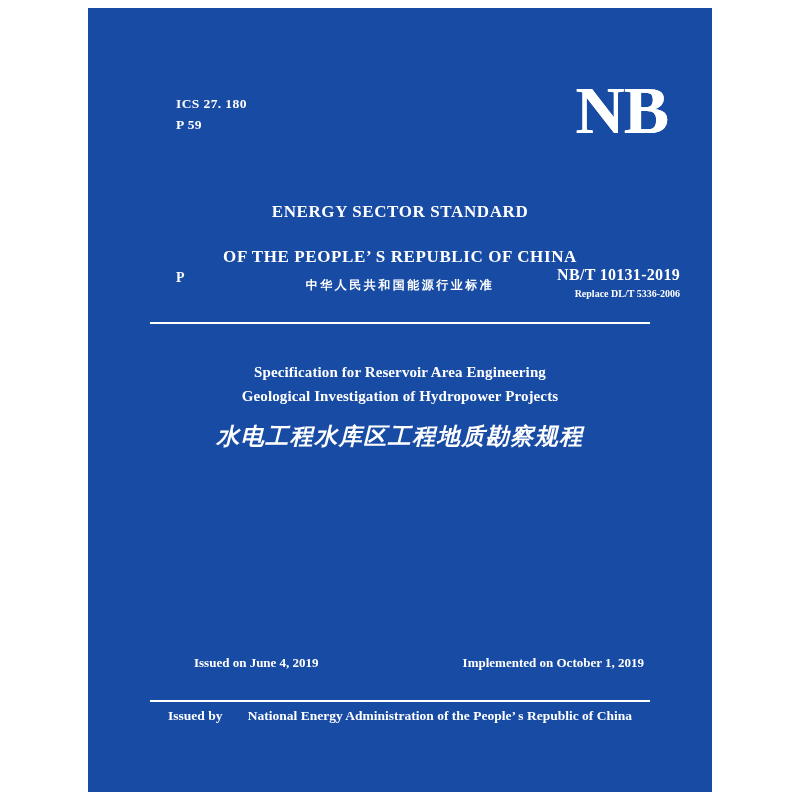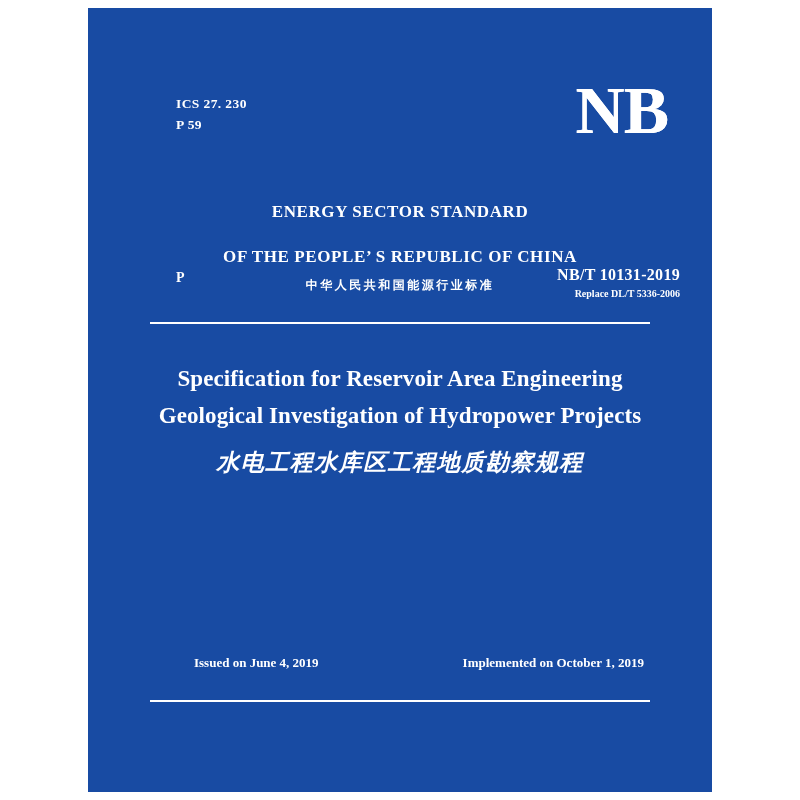--- a/index.html
+++ b/index.html
@@ -123,21 +123,21 @@
 
   
   .main-title {
     position: absolute;
     left: 0;
     top: 352px;
     width: 100%;
     text-align: center;
   }
   .main-title .en {
-    font-size: 23px;
+    font-size: 15px;
     font-weight: bold;
     line-height: 1.62;
     letter-spacing: 0.1px;
   }
   .main-title .zh {
     margin-top: 12px;
     font-size: 23px;
     font-weight: bold;
     letter-spacing: 1.5px;
     font-family: "DejaVu Sans", sans-serif;
@@ -170,21 +170,21 @@
   }
   .issuer .by { margin-right: 22px; }
 </style>
 </head>
 <body>
 
 <div id="cover">
 
   <div class="top-row">
     <div class="ics-block">
-      <div>ICS 27. 230</div>
+      <div>ICS 27. 180</div>
       <div>P 59</div>
     </div>
     <div class="nb-logo">
       <span>NB</span>
     </div>
   </div>
 
   <div class="std-header">
     <div class="l1">ENERGY SECTOR STANDARD</div>
     <div class="l2">OF THE PEOPLE’ S REPUBLIC OF CHINA</div>
@@ -207,14 +207,18 @@
     <div class="zh">水电工程水库区工程地质勘察规程</div>
   </div>
 
   <div class="dates">
     <div class="issued">Issued on June 4, 2019</div>
     <div class="implemented">Implemented on October 1, 2019</div>
   </div>
 
   <div class="rule" id="rule-bottom"></div>
 
+  <div class="issuer">
+    <span class="by">Issued by</span>
+    <span>National Energy Administration of the People’ s Republic of China</span>
+  </div>
 
 </div>
 
 </body></html>

